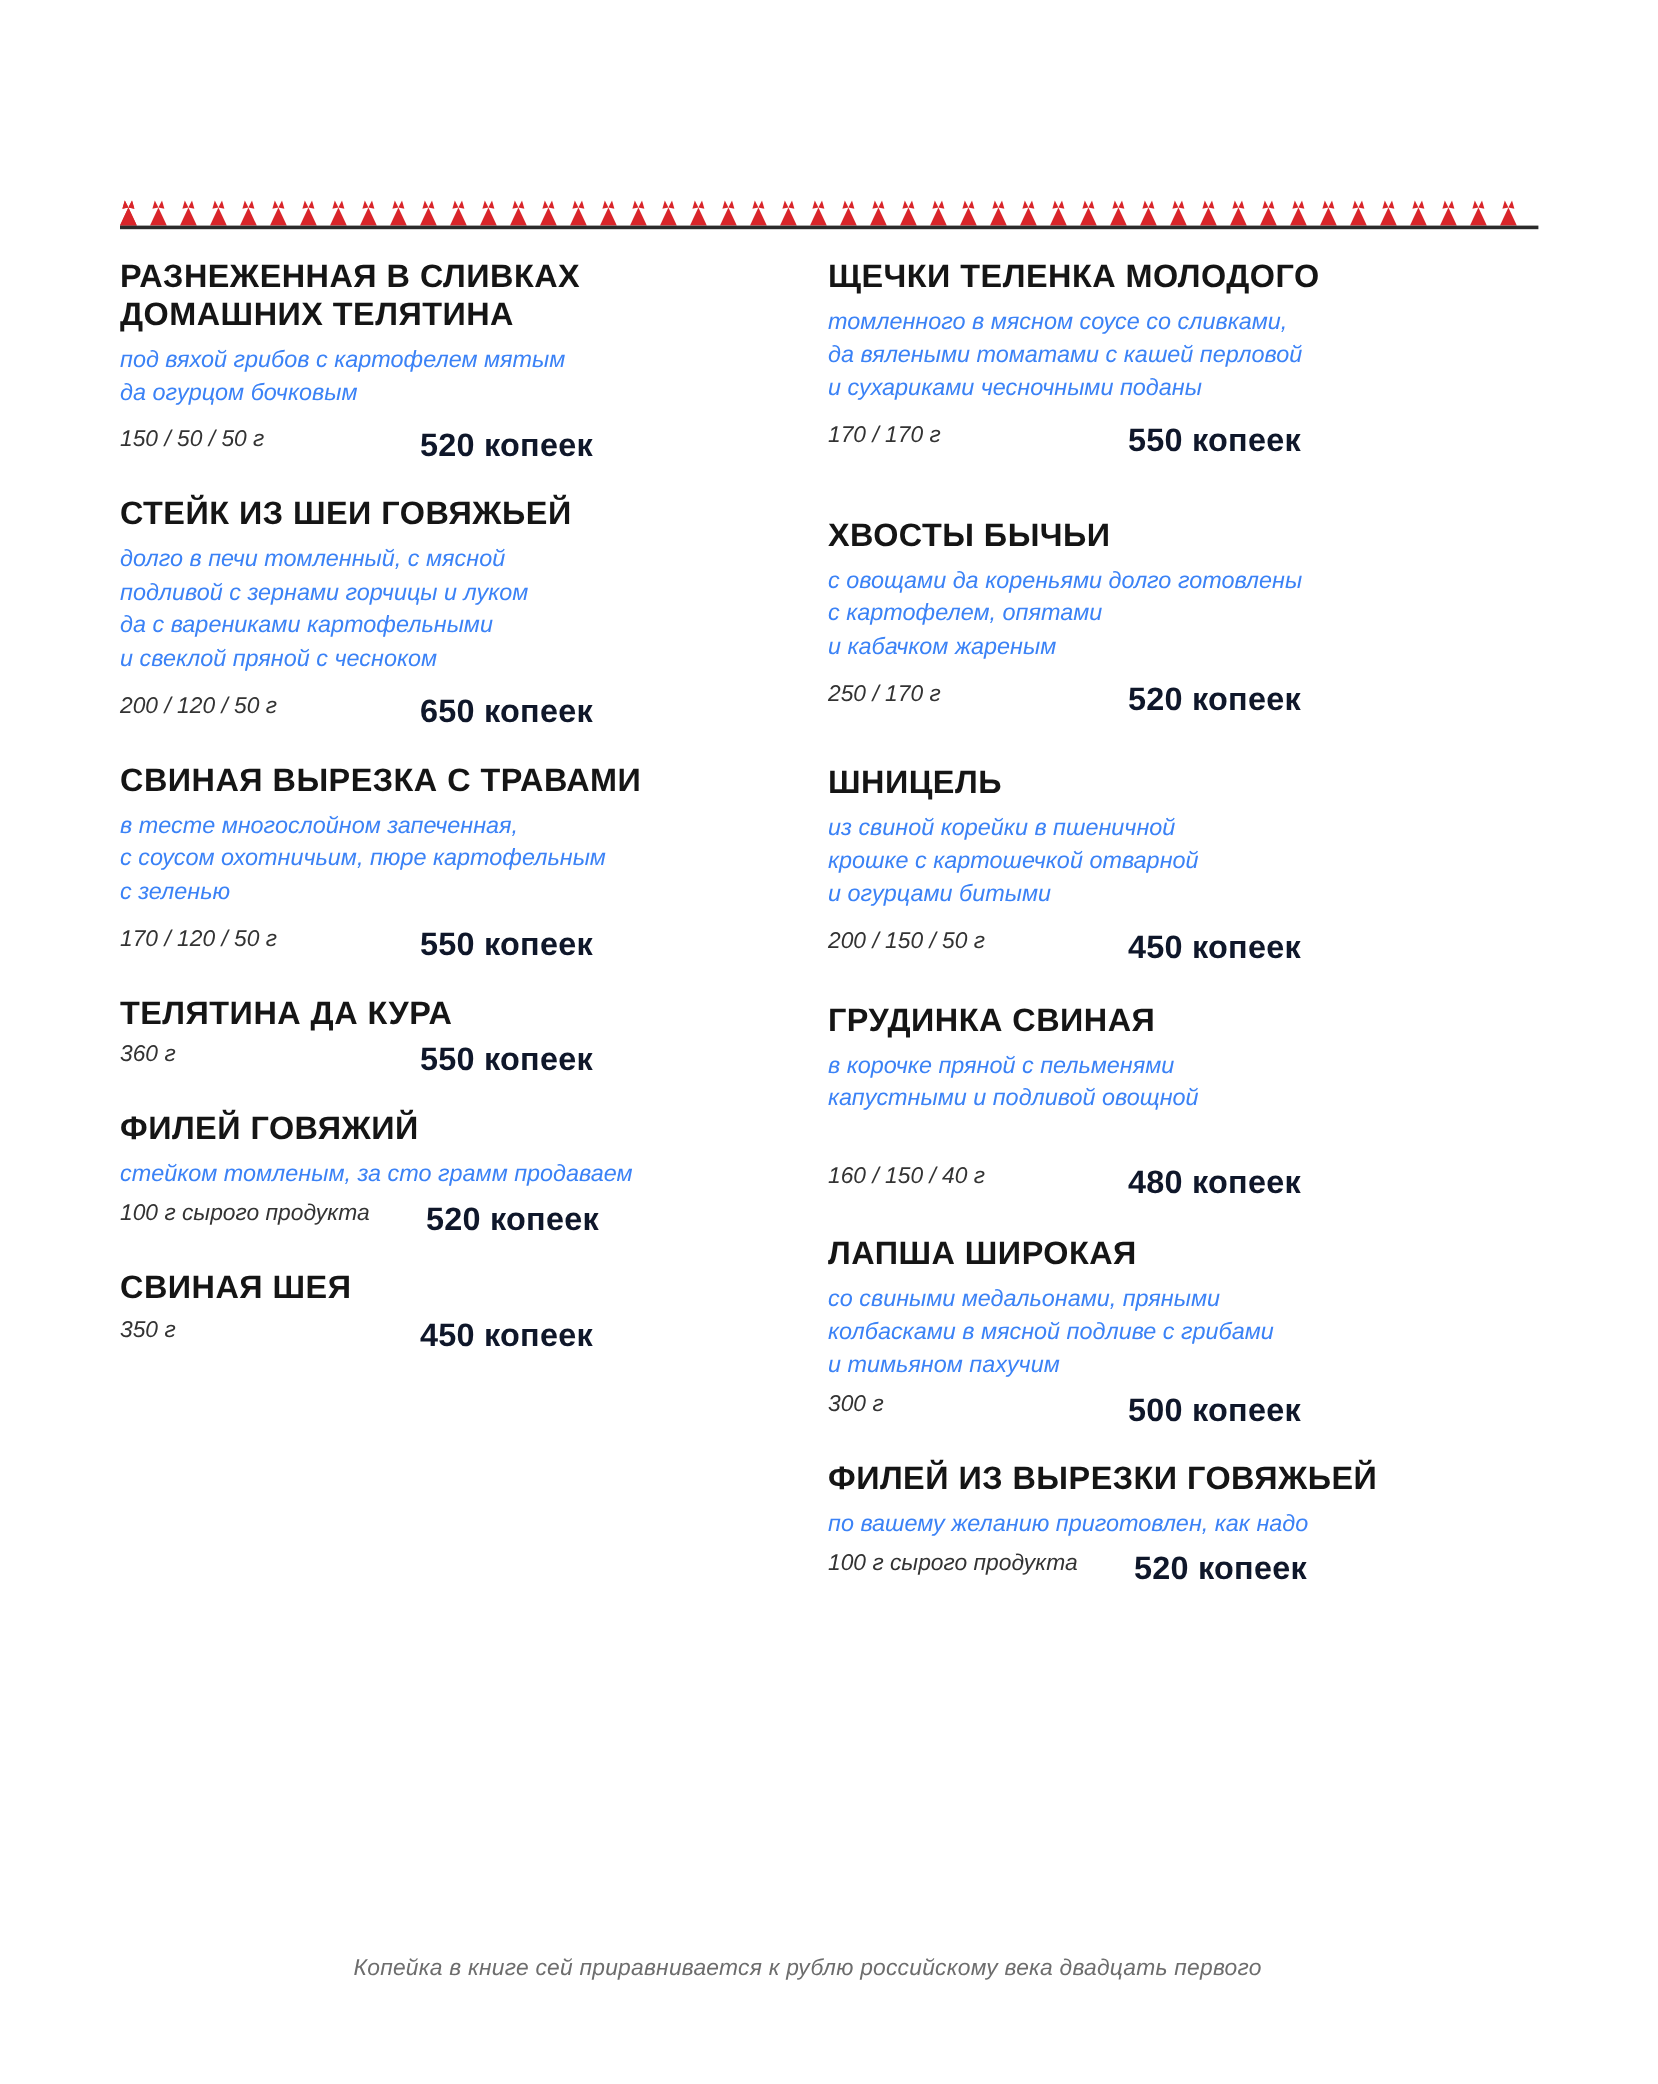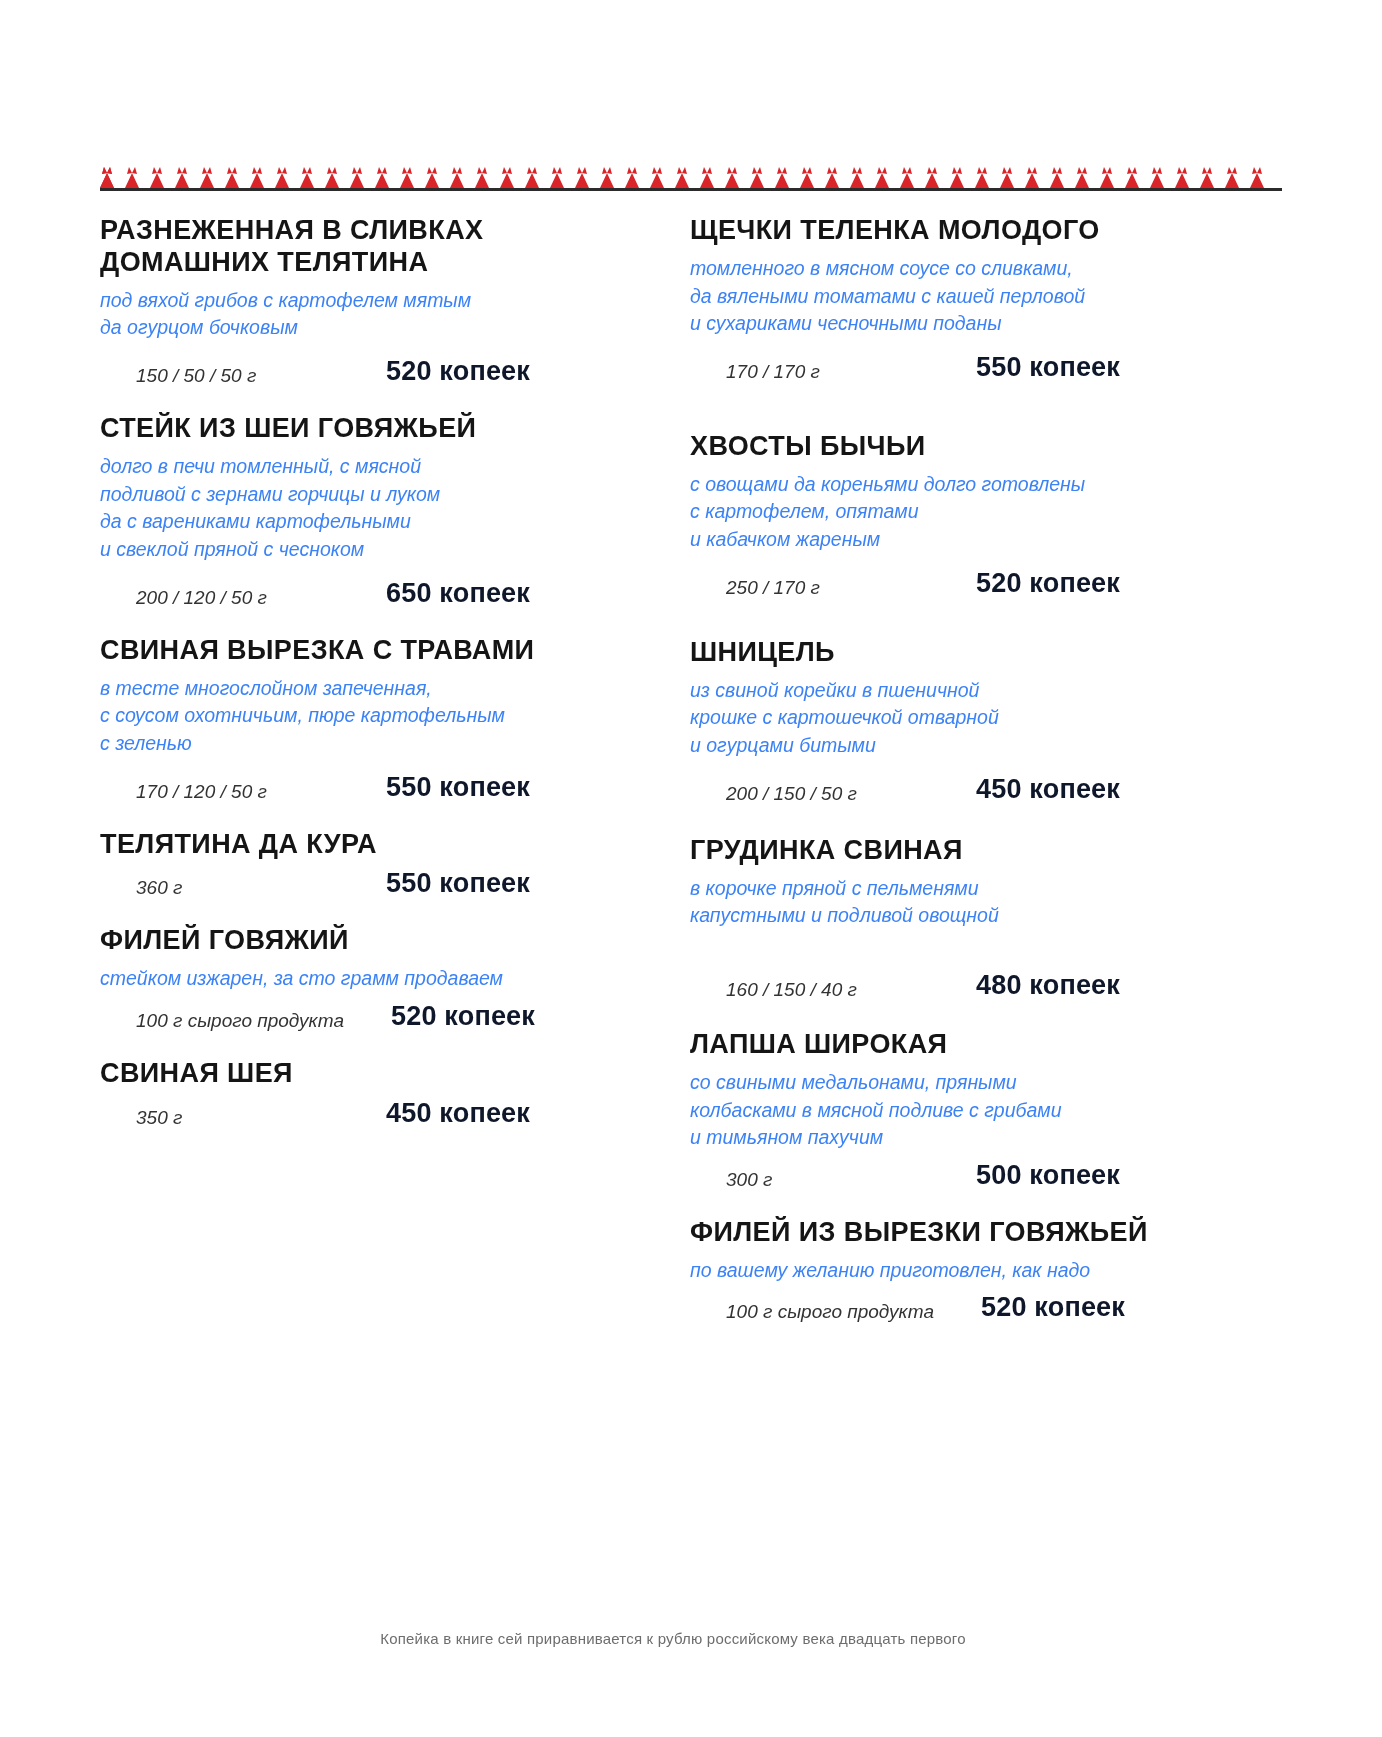--- a/index.html
+++ b/index.html
@@ -71,23 +71,22 @@
   .dish-desc {
     font-size: 19.5px;
     font-style: italic;
     line-height: 1.42;
     color: #3b82f6;
     margin: 0 0 14px 0;
     font-weight: 400;
   }
   .dish-foot {
     display: flex;
-    align-items: flex-end;
+    align-items: flex-start;
     margin-bottom: 2px;
-    margin-left: 36px;
   }
   .dish-weight {
     font-size: 19px;
     font-style: italic;
     color: #333333;
     min-width: 250px;
     flex: 0 0 auto;
   }
   .dish-weight.wide {
     min-width: 255px;
@@ -99,23 +98,24 @@
     letter-spacing: 0.2px;
     white-space: nowrap;
   }
 
   .footer-note {
     position: absolute;
     left: 0;
     top: 1630px;
     width: 100%;
     text-align: center;
-    font-size: 15px;
+    font-size: 19px;
     color: #6d6d6d;
     letter-spacing: 0.2px;
+    font-style: italic;
   }
 </style>
 </head>
 <body>
 
 <div class="page">
 
   <div class="ornament">
     <svg width="1182" height="26" viewBox="0 0 1182 26" xmlns="http://www.w3.org/2000/svg">
       <g fill="#d9252a">
@@ -219,21 +219,21 @@
       <div class="dish">
         <div class="dish-name">ТЕЛЯТИНА ДА КУРА</div>
         <div class="dish-foot">
           <div class="dish-weight">360 г</div>
           <div class="dish-price">550 копеек</div>
         </div>
       </div>
 
       <div class="dish">
         <div class="dish-name">ФИЛЕЙ ГОВЯЖИЙ</div>
-        <div class="dish-desc" style="white-space: pre-line; margin-bottom: 8px;">стейком изжарен, за сто грамм продаваем</div>
+        <div class="dish-desc" style="white-space: pre-line; margin-bottom: 8px;">стейком томленым, за сто грамм продаваем</div>
         <div class="dish-foot">
           <div class="dish-weight wide">100 г сырого продукта</div>
           <div class="dish-price">520 копеек</div>
         </div>
       </div>
 
       <div class="dish">
         <div class="dish-name">СВИНАЯ ШЕЯ</div>
         <div class="dish-foot">
           <div class="dish-weight">350 г</div>

